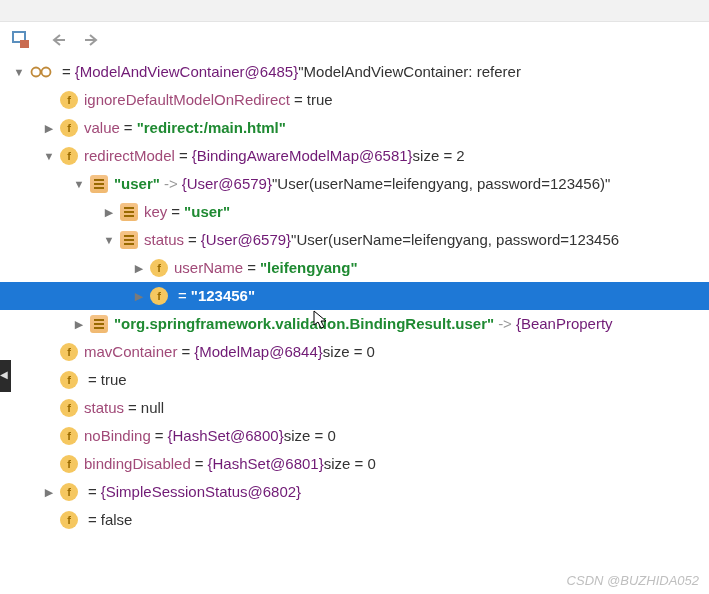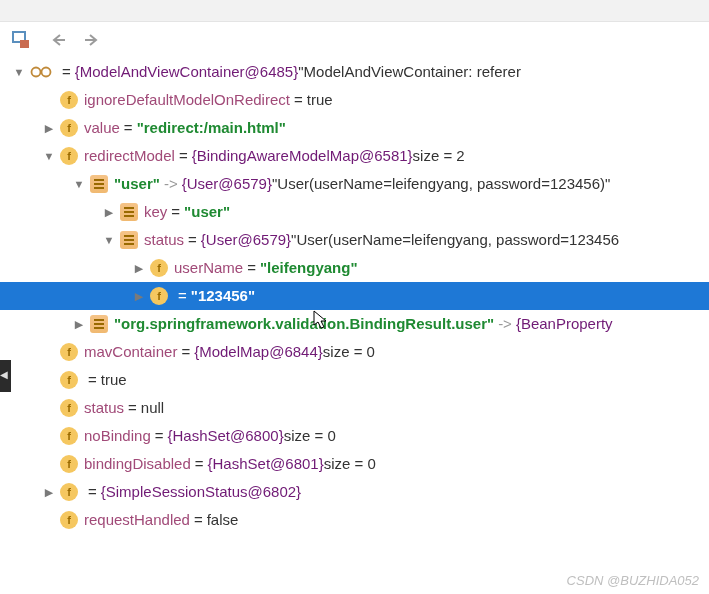--- a/index.html
+++ b/index.html
@@ -315,21 +315,20 @@
       <span class="chev">▶</span>
       <span class="ico orange">f</span>
       <span class="eq"> = </span>
       <span class="gray">{SimpleSessionStatus@6802}</span>
     </div>
     <div class="row">
       <span class="indent"></span>
       <span style="display: inline-block; width: 12px;"></span>
       <span class="chev-space"></span>
       <span class="ico orange">f</span>
-      <span class="name">requestHandled</span>
       <span class="eq"> = </span>
       <span class="black">false</span>
     </div>
   </div>
 
 <div class="handle"></div>
 
 <svg class="cursor" width="18" height="22" style="left: 313px; top: 310px;">
   <path d="M1 1 L1 15 L5 12 L8 18 L11 17 L8 11 L13 11 Z" fill="#fff" stroke="#000" stroke-width="1"></path>
 </svg>

